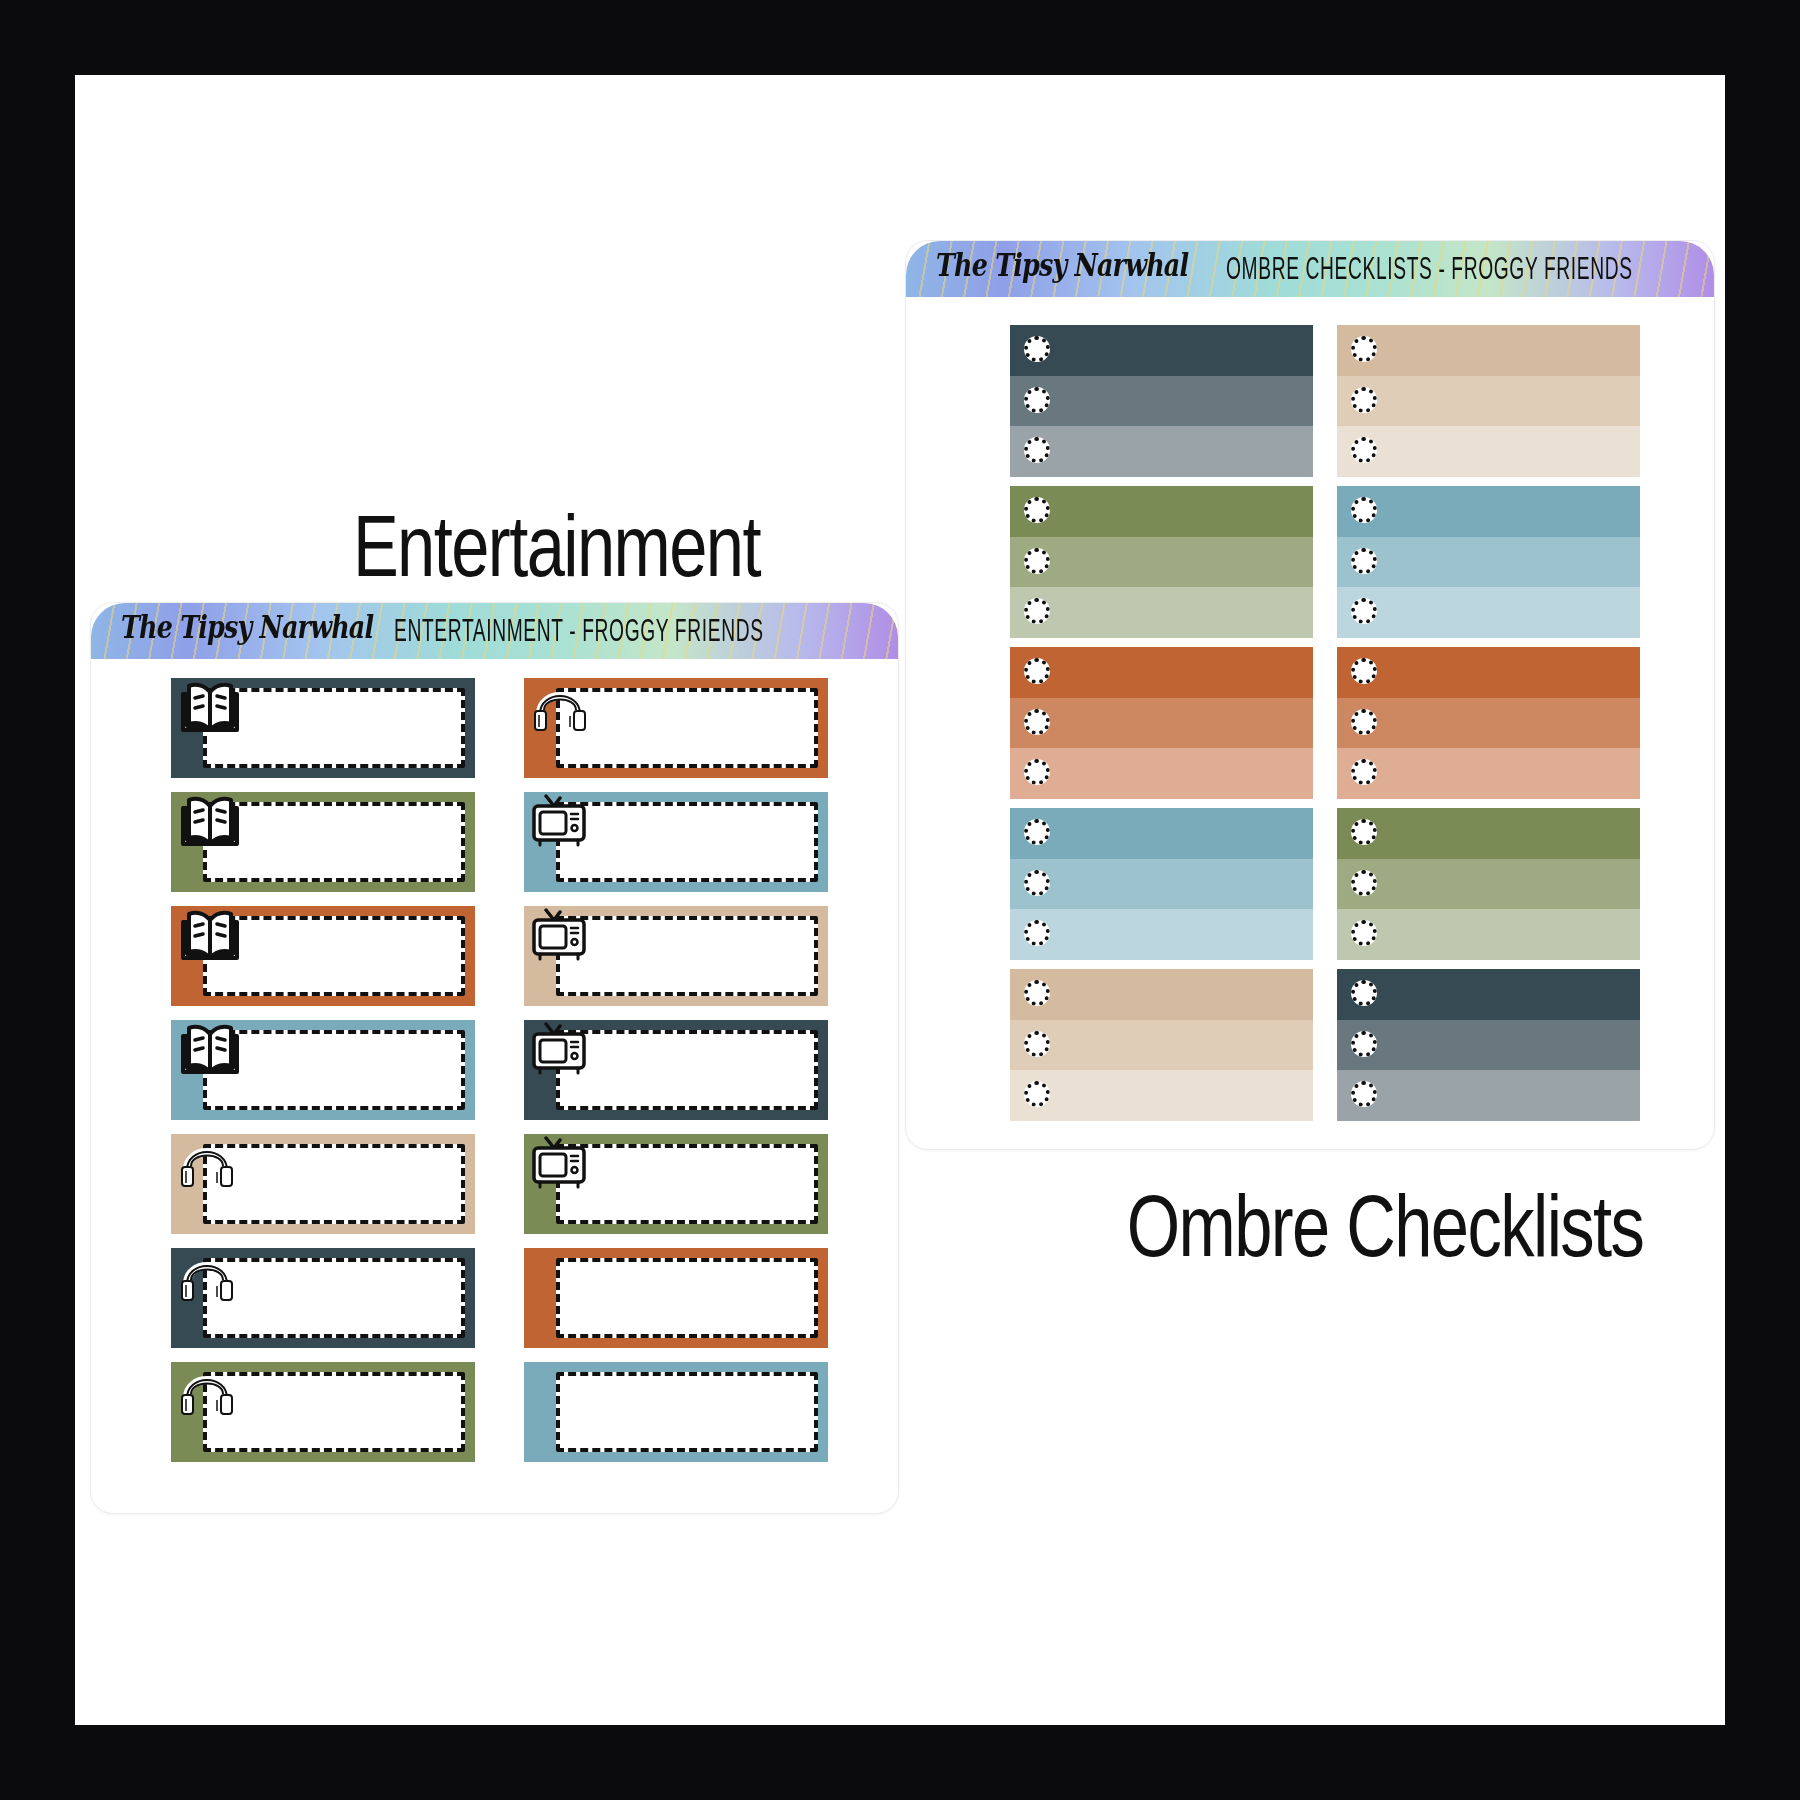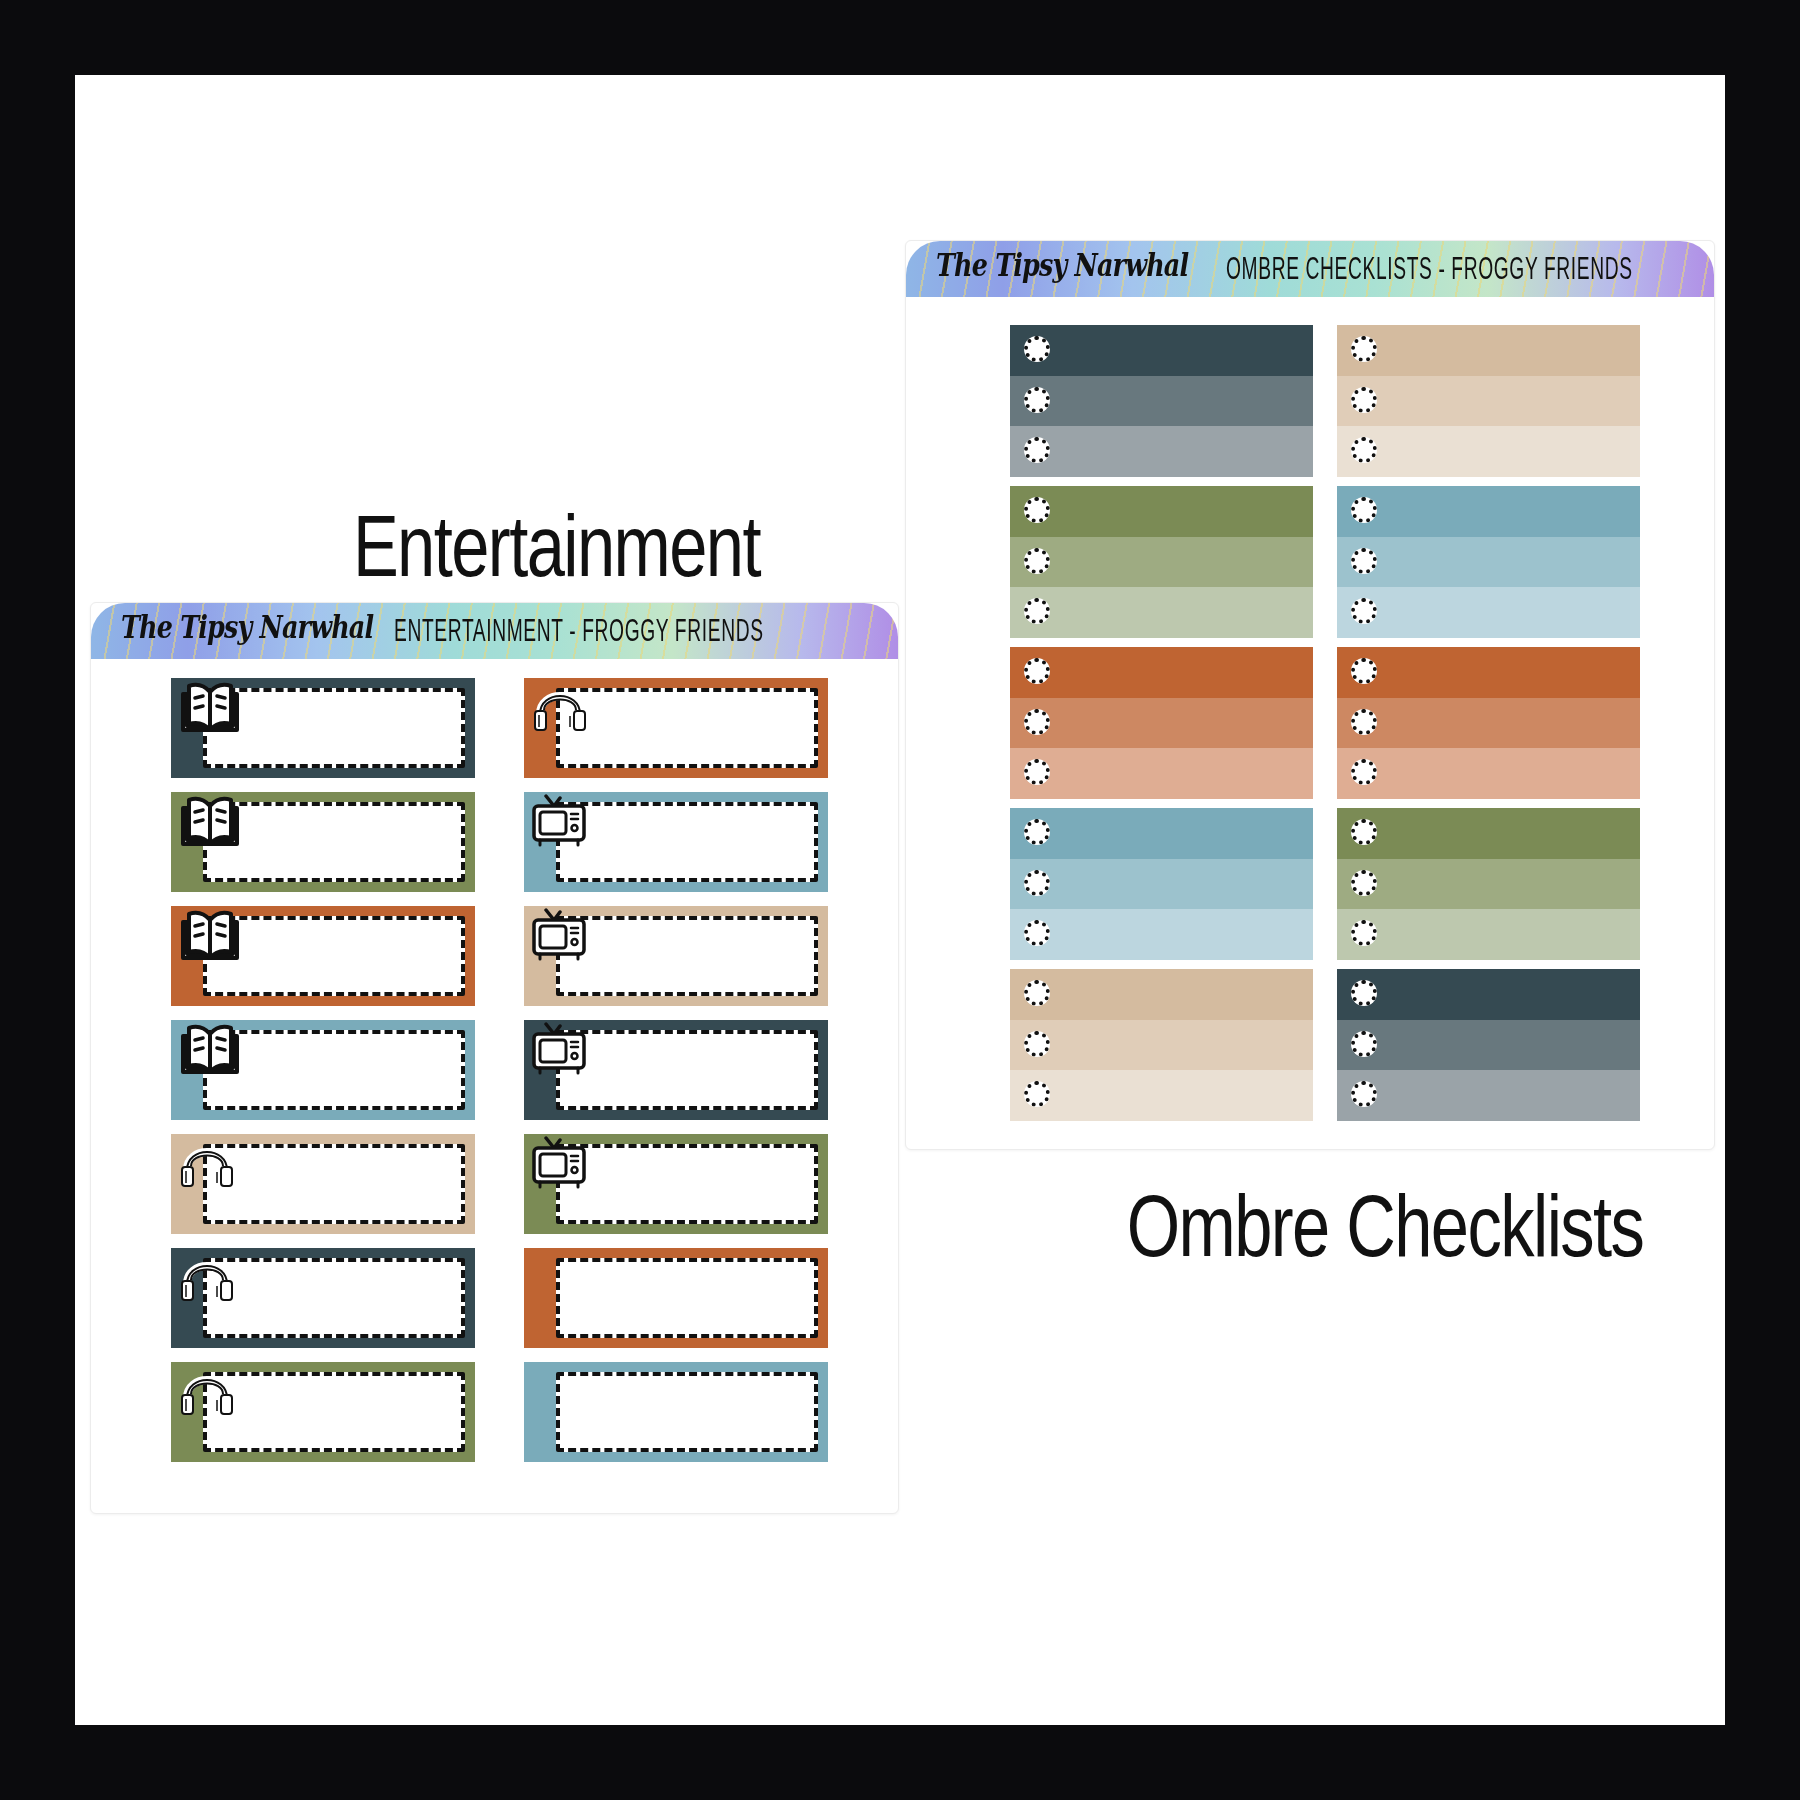--- a/index.html
+++ b/index.html
@@ -1,18 +1,18 @@
 <!DOCTYPE html>
 <html><head>
 <meta charset="utf-8">
 <style>
   html, body { margin:0; padding:0; }
   body { width:1800px; height:1800px; background:#0b0b0d; position:relative; overflow:hidden; font-family:"DejaVu Sans", sans-serif; }
   .canvas { position:absolute; left:75px; top:75px; width:1650px; height:1650px; background:#ffffff; }
-  .sheet { position:absolute; background:#fff; border:1px solid #ececec; border-radius:6px; box-shadow:0 1px 3px rgba(0,0,0,0.05); }
+  .sheet { position:absolute; background:#fff; border:1px solid #ececec; border-radius:23px; box-shadow:0 1px 3px rgba(0,0,0,0.05); }
   .band { position:absolute; left:0; right:0; top:0; height:56px; border-radius:34px 34px 0 0; overflow:hidden;
     background:
       repeating-linear-gradient(100deg, rgba(235,215,120,0.55) 0 2px, transparent 2px 22px),
       linear-gradient(90deg,#8fb6e6 0%,#8f9fe8 12%,#a3c4ee 28%,#9fdbd8 45%,#a9e1d3 58%,#c4e6c8 72%,#b7b9ec 88%,#b08ee6 100%); }
   .band .brand { position:absolute; left:30px; top:6px; font-family:"DejaVu Serif", serif; font-style:italic; font-weight:bold; font-size:31px; color:#111; letter-spacing:-1px; transform:scaleX(0.82); transform-origin:left; white-space:nowrap; }
   .band .subtitle { position:absolute; top:10px; font-family:"Liberation Sans", sans-serif; font-size:31px; color:#111; transform:scaleX(0.62); transform-origin:left; white-space:nowrap; letter-spacing:1px; }
   .section-title { position:absolute; font-family:"Liberation Sans", sans-serif; font-size:88px; color:#111; font-weight:normal; transform:scaleX(0.78); transform-origin:center; white-space:nowrap; letter-spacing:-2px; text-align:center; }
   .sticker { position:absolute; width:304px; height:100px; }
   .sticker .write { position:absolute; left:32px; top:10px; right:10px; bottom:10px; background:#fff; border:4px dashed #111; border-radius:2px; }
   .sticker .ico { position:absolute; left:6px; top:2px; width:66px; height:58px; }

